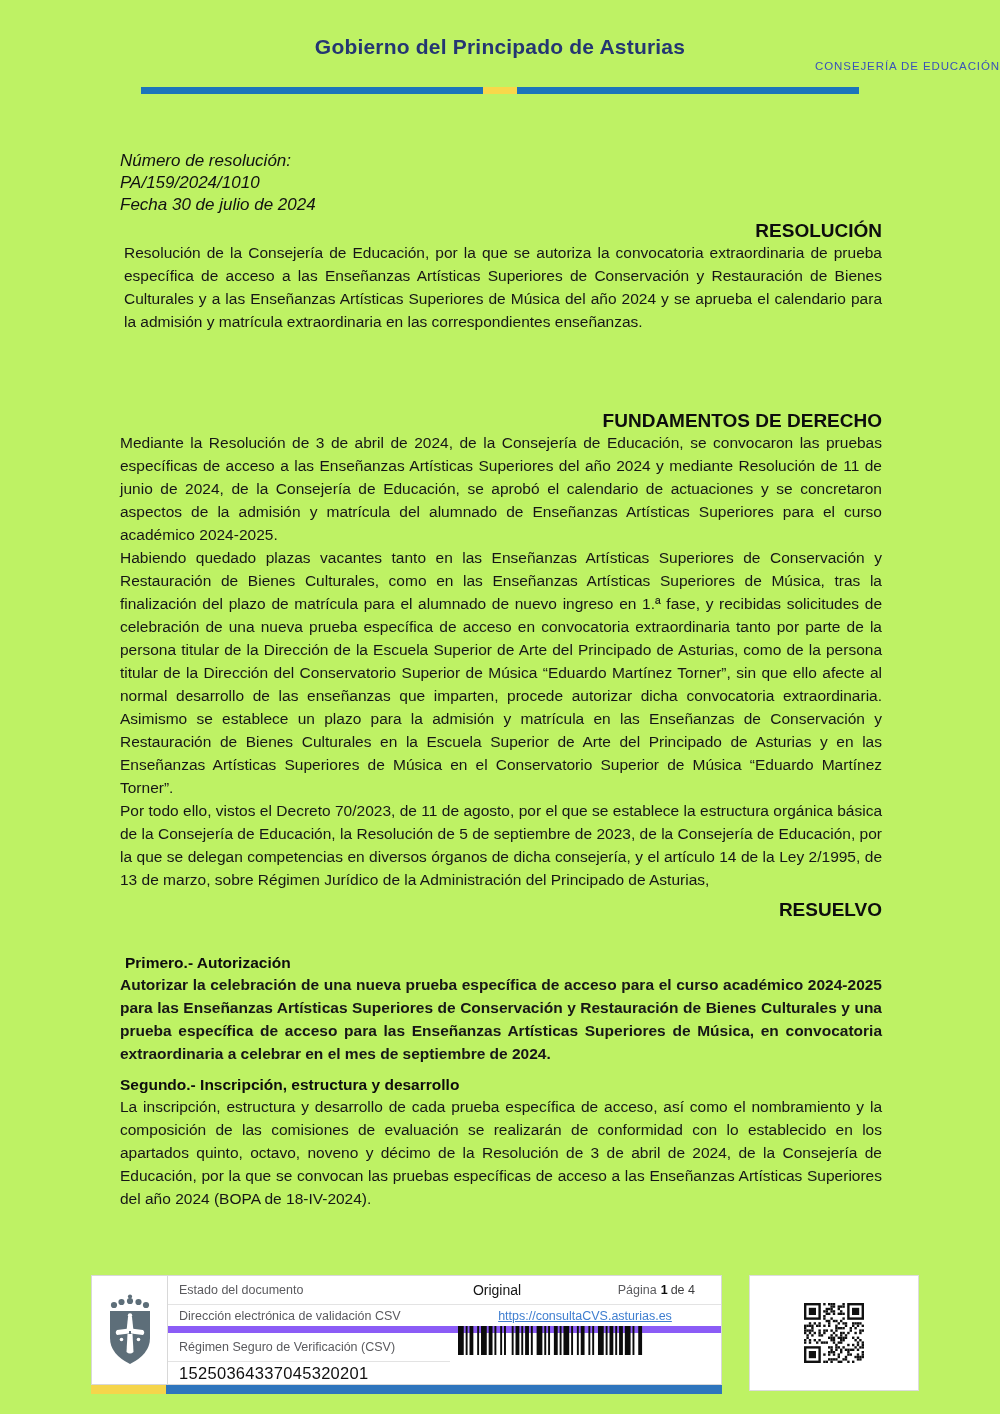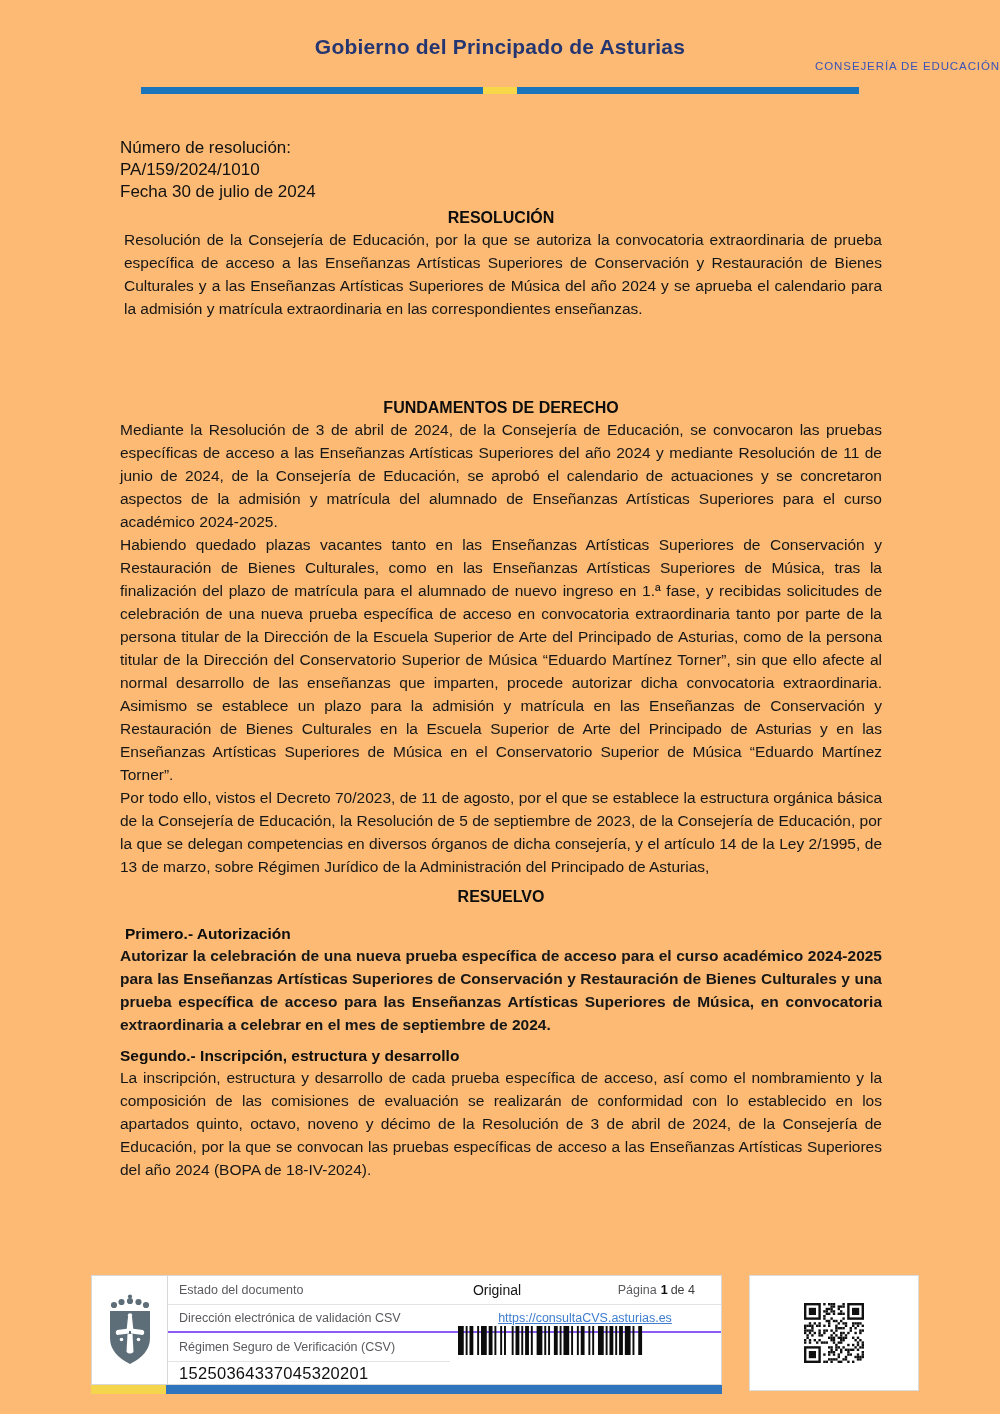--- a/index.html
+++ b/index.html
@@ -1,20 +1,20 @@
 <!DOCTYPE html>
 <html lang="es" style="--navy: #243672; --royal: #3a53b8; --blue: #1b75bb; --yellow: #f8d84a; --blue2: #2e75bd; --yellow2: #f5d54b; --link: #3f7ed0;"><head>
 <meta charset="utf-8">
 <style>
   html,body{margin:0;padding:0;background:#888;}
   .page{
     position:relative;
     width:1000px;height:1414px;
     margin:0 auto;
-    background:#fdba74;
+    background:#bef264;
     font-family:"Liberation Sans","DejaVu Sans",sans-serif;
     color:#161616;
     overflow:hidden;
   }
   
   .hdr{padding-top:35px;text-align:center;}
   .hdr-title{
     font-size:21px;font-weight:bold;line-height:24px;
     color:var(--navy,#243672);letter-spacing:.2px;
   }
@@ -23,55 +23,55 @@
     color:var(--royal,#3a53b8);
     text-align:right;
   }
   .hdr-rule{
     width:718px;height:7px;margin:13px auto 0;display:flex;
   }
   .hdr-rule .b{background:var(--blue,#1b75bb);flex:1;}
   .hdr-rule .y{background:var(--yellow,#f8d84a);width:34px;flex:none;}
   
   .content{margin:0 118px 0 120px;}
-  .meta{margin-top:43px;font-size:17px;line-height:22px;color:#111;}
+  .meta{margin-top:56px;font-size:17px;line-height:22px;color:#111;font-style:italic;}
   .h-center{
-    text-align:center;font-weight:bold;font-size:16px;line-height:20px;color:#0d0d0d;
+    text-align:right;font-weight:bold;font-size:19px;line-height:20px;color:#0d0d0d;
   }
   .h-resolucion{margin-top:5px;}
   .h-fundamentos{margin-top:78px;}
   .h-resuelvo{margin-top:9px;}
   p.body{
     margin:0;font-size:15.5px;line-height:23px;text-align:justify;color:#161616;
   }
   .p-intro{margin-top:20px;padding-left:4px;}
   .p-f1{margin-top:31px;}
   .p-f2{margin-top:4px;}
   .p-f3{margin-top:8px;}
   .sec-title{
     font-weight:bold;font-size:15.5px;line-height:20px;color:#0d0d0d;
   }
-  .t-primero{margin-top:17px;padding-left:5px;}
+  .t-primero{margin-top:33px;padding-left:5px;}
   .t-segundo{margin-top:10px;}
   .p-primero{margin-top:11px;font-weight:bold;}
   .p-segundo{margin-top:11px;}
   
   .ft-main{
     position:absolute;left:91px;top:1275px;width:631px;height:110px;
     box-sizing:border-box;border:1px solid #d8d8d8;background:#fff;
     display:flex;
   }
   .crest-cell{
     width:75px;flex:none;border-right:1px solid #d8d8d8;
     display:flex;align-items:center;justify-content:center;
   }
   .ft-rows{flex:1;display:flex;flex-direction:column;font-size:12.5px;color:#5a5a5e;}
   .frow{position:relative;display:flex;align-items:center;padding:0 10px 0 11px;box-sizing:border-box;}
   .r1{height:29px;border-bottom:1px solid #e3e3e3;}
-  .r2{height:28px;border-bottom:2px solid #8b5cf6;}
+  .r2{height:28px;border-bottom:7px solid #8b5cf6;}
   .ft-label{flex:none;}
   .center-val{
     position:absolute;left:329px;transform:translateX(-50%);
     font-size:14px;color:#151515;white-space:nowrap;
   }
   .pagina{position:absolute;right:26px;color:#5a5a5e;white-space:nowrap;}
   .pagina b{color:#0d0d0d;margin:0 3px 0 4px;}
   .pagina .dark{color:#3d3d3f;}
   .csv-link{
     position:absolute;left:417px;transform:translateX(-50%);

